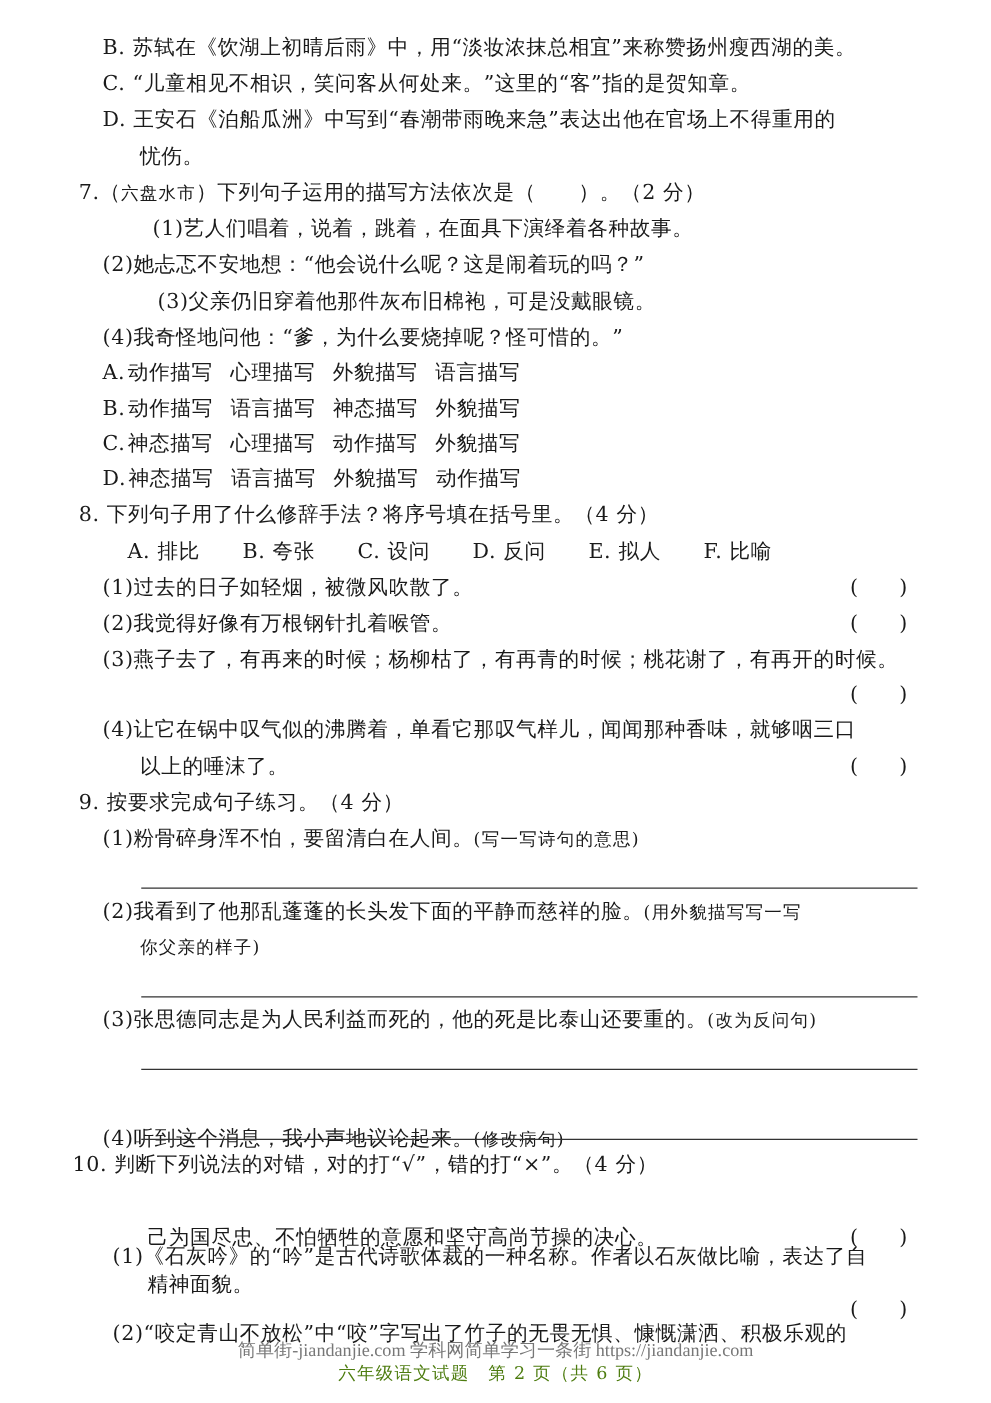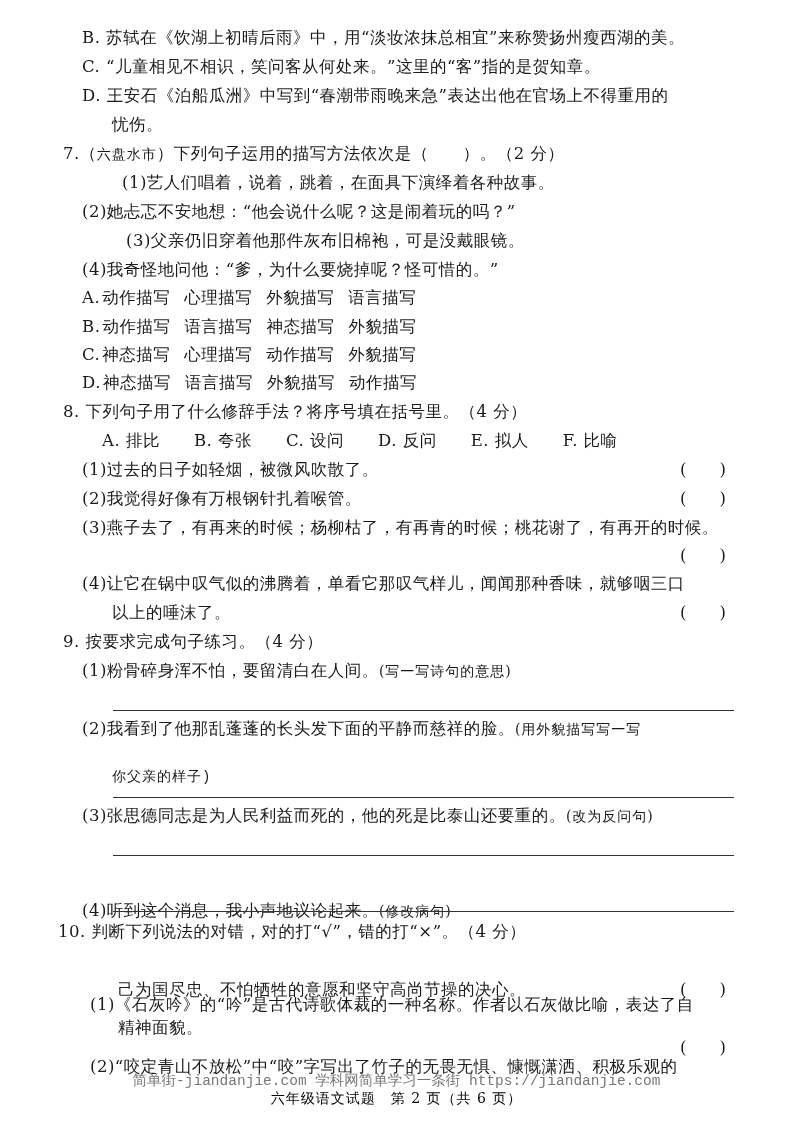--- a/index.html
+++ b/index.html
@@ -12,22 +12,22 @@
     .line { position: absolute; white-space: nowrap; line-height: 20px; font-size: 16.5px; letter-spacing: 0.5px; }
     .q { left: 63px; }
     .sub { left: 82px; }
     .cont { left: 112px; }
     .opt { left: 82px; }
     .blank-paren { position: absolute; left: 680px; white-space: pre; font-size: 16.5px; line-height: 20px; }
     .answer-line { position: absolute; left: 113px; width: 621px; height: 0; border-top: 1px solid #333; }
     .opts8 span { display: inline-block; margin-right: 34px; }
     .opts7 span { display: inline-block; margin-right: 14px; }
     .small { font-size: 14px; letter-spacing: 1px; }
-    .footer { position: absolute; left: 0; width: 793px; text-align: center; top: 1090px; font-size: 14px; color: #000000; letter-spacing: 1px; }
-    .watermark { position: absolute; left: 0; width: 793px; text-align: center; top: 1071px; font-family: Liberation Mono, monospace; font-size: 14.5px; color: #777; }
+    .footer { position: absolute; left: 0; width: 793px; text-align: center; top: 1090px; font-size: 14px; color: #4d7c0f; letter-spacing: 1px; }
+    .watermark { position: absolute; left: 0; width: 793px; text-align: center; top: 1071px; font-family: Liberation Serif, serif; font-size: 14.5px; color: #777; }
   </style>
 </head>
 <body>
 
 <div class="line opt" style="top:28px;">B. 苏轼在《饮湖上初晴后雨》中，用“淡妆浓抹总相宜”来称赞扬州瘦西湖的美。</div>
 <div class="line opt" style="top:57px;">C. “儿童相见不相识，笑问客从何处来。”这里的“客”指的是贺知章。</div>
 <div class="line opt" style="top:86px;">D. 王安石《泊船瓜洲》中写到“春潮带雨晚来急”表达出他在官场上不得重用的</div>
 <div class="line cont" style="top:115px;">忧伤。</div>
 
 <div class="line q" style="top:144px;">
@@ -72,21 +72,21 @@
 <div class="line q" style="top:632px;">9. 按要求完成句子练习。（4 分）</div>
 
 <div class="line sub" style="top:661px;">
   <span>(1)粉骨碎身浑不怕，要留清白在人间。</span><span class="small">(写一写诗句的意思)</span>
 </div>
 <div class="answer-line" style="top:710px;"></div>
 
 <div class="line sub" style="top:719px;">
   <span>(2)我看到了他那乱蓬蓬的长头发下面的平静而慈祥的脸。</span><span class="small">(用外貌描写写一写</span>
 </div>
-<div class="line cont small" style="top:767px;font-family:Liberation Mono, monospace;">你父亲的样子)</div>
+<div class="line cont small" style="top:748px;">你父亲的样子)</div>
 <div class="answer-line" style="top:797px;"></div>
 
 <div class="line sub" style="top:806px;">
   <span>(3)张思德同志是为人民利益而死的，他的死是比泰山还要重的。</span><span class="small">(改为反问句)</span>
 </div>
 <div class="answer-line" style="top:855px;"></div>
 
 <div class="line sub" style="top:901px;">
   <span>(4)听到这个消息，我小声地议论起来。</span><span class="small">(修改病句)</span>
 </div>

